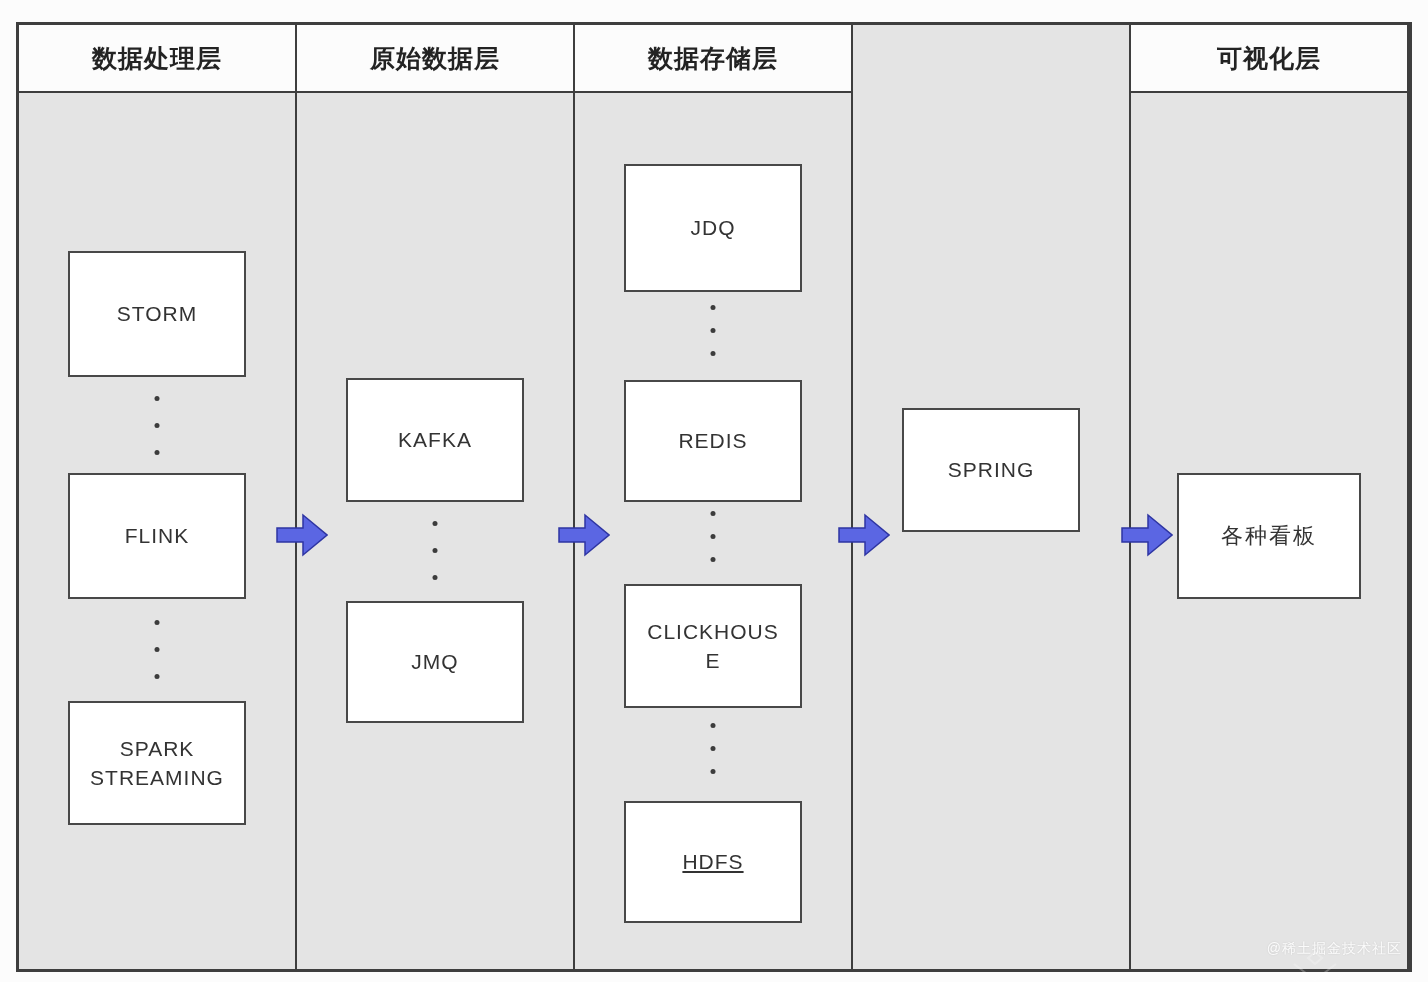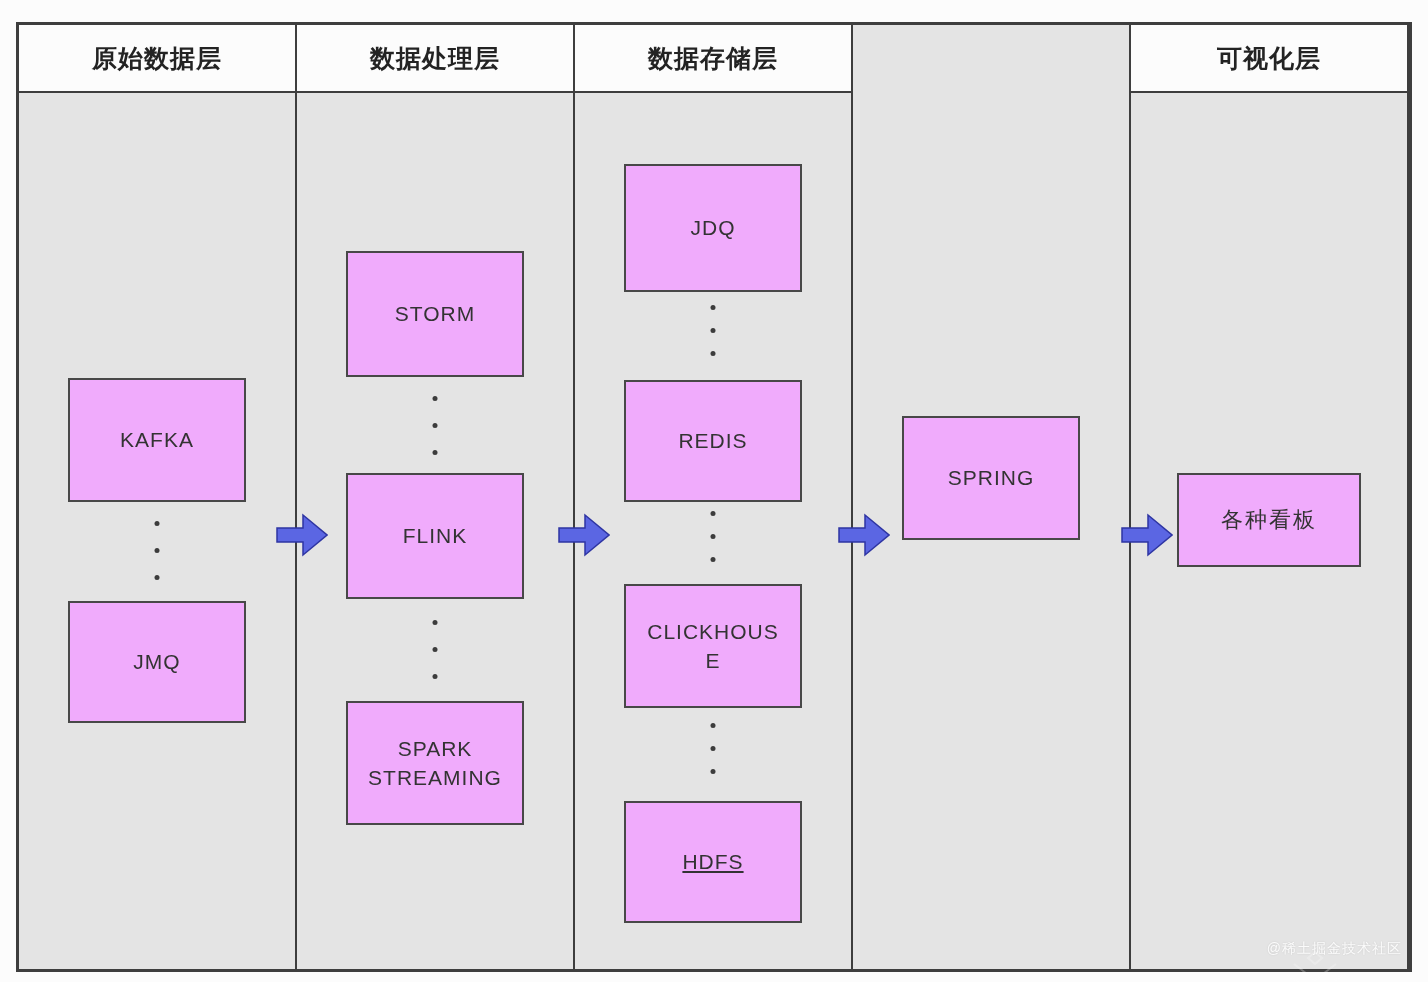--- a/index.html
+++ b/index.html
@@ -31,21 +31,21 @@
     border-bottom: 2px solid #3e3e3e;
     display: flex; align-items: center; justify-content: center;
     font-size: 25px; font-weight: 600; color: #232323;
     letter-spacing: 1px;
   }
   .col-body { position: relative; flex: 1 1 auto; }
 
   .node {
     position: absolute; left: 50%; transform: translateX(-50%);
     width: 178px;
-    background: #f0abfc;
+    background: #ffffff;
     border: 2px solid #484848;
     display: flex; align-items: center; justify-content: center;
     text-align: center;
     font-size: 21px; color: #333; letter-spacing: 1px; line-height: 1.4;
     padding: 0 12px;
   }
   .node.wrap-hard { word-break: break-all; padding: 14px 20px; }
   .node.cjk { font-size: 22px; letter-spacing: 2px; width: 184px; }
 
   .dots {
@@ -70,48 +70,48 @@
     opacity: 0.25; z-index: 5;
   }
 </style>
 </head>
 <body>
 
 <div class="stage">
   <div class="frame">
 
     <div class="col">
-      <div class="col-header">原始数据层</div>
-      <div class="col-body">
-        <div class="node" style="top:285px; height:124px;">KAFKA</div>
-        <div class="dots" style="top:428px;">
-          <span class="dot"></span>
-          <span class="dot"></span>
-          <span class="dot"></span>
-        </div>
-        <div class="node" style="top:508px; height:122px;">JMQ</div>
-      </div>
-    </div>
-
-    <div class="col">
       <div class="col-header">数据处理层</div>
       <div class="col-body">
         <div class="node" style="top:158px; height:126px;">STORM</div>
         <div class="dots" style="top:303px;">
           <span class="dot"></span>
           <span class="dot"></span>
           <span class="dot"></span>
         </div>
         <div class="node" style="top:380px; height:126px;">FLINK</div>
         <div class="dots" style="top:527px;">
           <span class="dot"></span>
           <span class="dot"></span>
           <span class="dot"></span>
         </div>
         <div class="node" style="top:608px; height:124px;">SPARK STREAMING</div>
+      </div>
+    </div>
+
+    <div class="col">
+      <div class="col-header">原始数据层</div>
+      <div class="col-body">
+        <div class="node" style="top:285px; height:124px;">KAFKA</div>
+        <div class="dots" style="top:428px;">
+          <span class="dot"></span>
+          <span class="dot"></span>
+          <span class="dot"></span>
+        </div>
+        <div class="node" style="top:508px; height:122px;">JMQ</div>
       </div>
     </div>
 
     <div class="col">
       <div class="col-header">数据存储层</div>
       <div class="col-body">
         <div class="node" style="top:71px; height:128px;">JDQ</div>
         <div class="dots" style="top:212px; gap:18px;">
           <span class="dot"></span>
           <span class="dot"></span>
@@ -128,28 +128,28 @@
           <span class="dot"></span>
           <span class="dot"></span>
           <span class="dot"></span>
         </div>
         <div class="node" style="top:708px; height:122px;text-decoration:underline;">HDFS</div>
       </div>
     </div>
 
     <div class="col">
       <div class="col-body">
-        <div class="node" style="top:391px; height:124px;">SPRING</div>
+        <div class="node" style="top:383px; height:124px;">SPRING</div>
       </div>
     </div>
 
     <div class="col">
       <div class="col-header">可视化层</div>
       <div class="col-body">
-        <div class="node cjk" style="top:380px; height:94px;">各种看板</div>
+        <div class="node cjk" style="top:380px; height:126px;">各种看板</div>
       </div>
     </div>
 
     <svg class="arrow" style="left:257px; top:487px;" width="52" height="46" viewBox="0 0 52 46">
       <polygon points="1,16 27,16 27,3 51,23 27,43 27,30 1,30" fill="#5b66e3"></polygon>
     </svg>
     <svg class="arrow" style="left:539px; top:487px;" width="52" height="46" viewBox="0 0 52 46">
       <polygon points="1,16 27,16 27,3 51,23 27,43 27,30 1,30" fill="#5b66e3"></polygon>
     </svg>
     <svg class="arrow" style="left:819px; top:487px;" width="52" height="46" viewBox="0 0 52 46">

